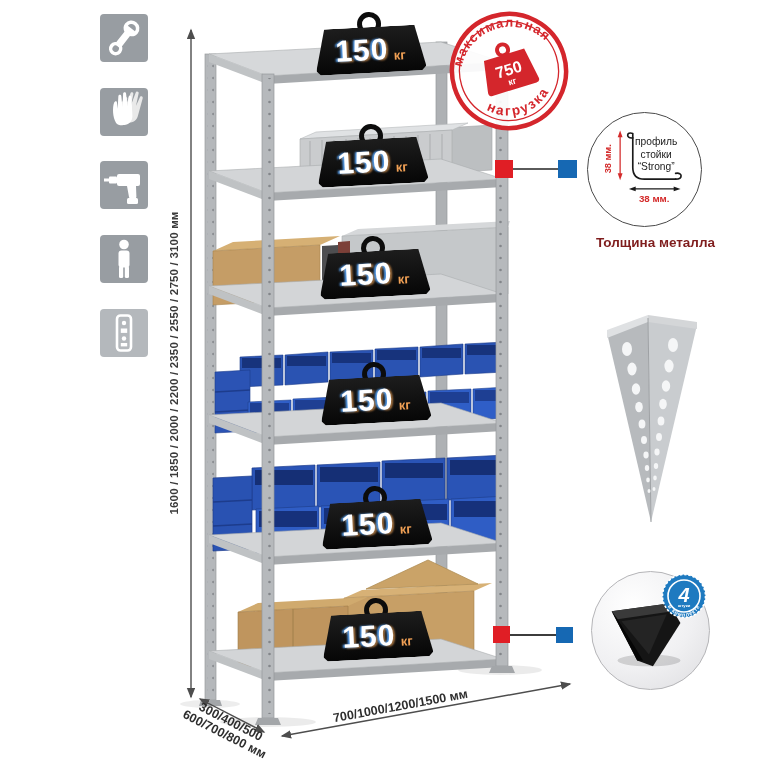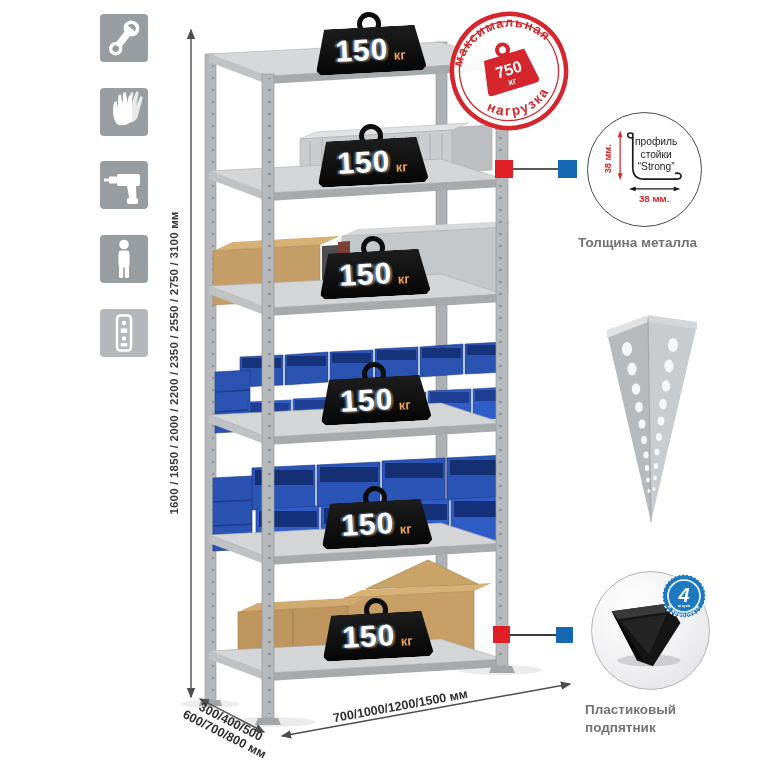--- a/index.html
+++ b/index.html
@@ -23,22 +23,22 @@
     text-shadow:-2px 0 2px rgba(86,160,240,.95),2px 1px 2px rgba(250,170,90,.6);}
   .badge150 .unit{font:bold 13px "Liberation Sans",sans-serif;color:#f0a055;margin:12px 0 0 5px;}
   
   .stamp{position:absolute;left:447px;top:9px;width:124px;height:124px;transform:rotate(-17deg);z-index:6;}
   
   .det-circle{position:absolute;border-radius:50%;background:#fff;}
   .circ-profile{left:587px;top:112px;width:113px;height:113px;border:1.6px solid #4a4a4a;}
   .circ-foot{left:591px;top:571px;width:117px;height:117px;border:1px solid #b5b5b8;
     background:radial-gradient(circle at 35% 30%,#ffffff 0%,#f0f0f2 55%,#dcdcdf 100%);}
   .kit-badge{position:absolute;left:661px;top:573px;width:46px;height:46px;z-index:7;}
-  .cap{position:absolute;font:bold 13.5px "Liberation Sans",sans-serif;
-       color:#737373;line-height:1.3;z-index:4;}
+  .cap{position:absolute;text-align:center;font:bold 13.5px "Liberation Sans",sans-serif;
+       color:#7f1d1d;line-height:1.3;z-index:4;}
   .cap-profile{left:578px;top:234px;width:155px;}
   .cap-foot{left:585px;top:701px;width:130px;}
   
   .depth-label{position:absolute;left:150px;top:714px;width:155px;transform:rotate(27deg);
     text-align:center;font:bold 12.5px "Liberation Sans",sans-serif;color:#2e2e2e;line-height:1.15;z-index:4;}
   .width-label{position:absolute;left:288px;top:699px;width:225px;transform:rotate(-10.4deg);
     text-align:center;font:bold 12.5px "Liberation Sans",sans-serif;color:#2e2e2e;z-index:4;}
   svg{display:block;}
   #scene{position:absolute;left:0;top:0;z-index:1;}
 </style>
@@ -429,24 +429,20 @@
       <defs>
           <path id="kitArc" d="M 5.5 26 A 17.5 17.5 0 0 0 40.5 26"></path>
         </defs>
       <text x="23" y="28.5" text-anchor="middle" font-family="Liberation Sans,sans-serif" font-size="20" font-weight="bold" font-style="italic" fill="#fff">4</text>
       <text x="23" y="33.5" text-anchor="middle" font-family="Liberation Sans,sans-serif" font-size="4.2" font-weight="bold" fill="#fff">штуки</text>
       <text font-family="Liberation Sans,sans-serif" font-size="5.4" font-weight="bold" fill="#fff" letter-spacing=".7">
         <textPath href="#kitArc" startOffset="50%" text-anchor="middle">в комплекте</textPath>
       </text>
     </svg>
   </div>
-  <div class="cap cap-foot">
-    <div>Пластиковый</div>
-    <div>подпятник</div>
-  </div>
 
   <div class="depth-label">
     <div>300/400/500</div>
     <div>600/700/800 мм</div>
   </div>
   <div class="width-label">700/1000/1200/1500 мм</div>
 
 </div>
 
 </body></html>

